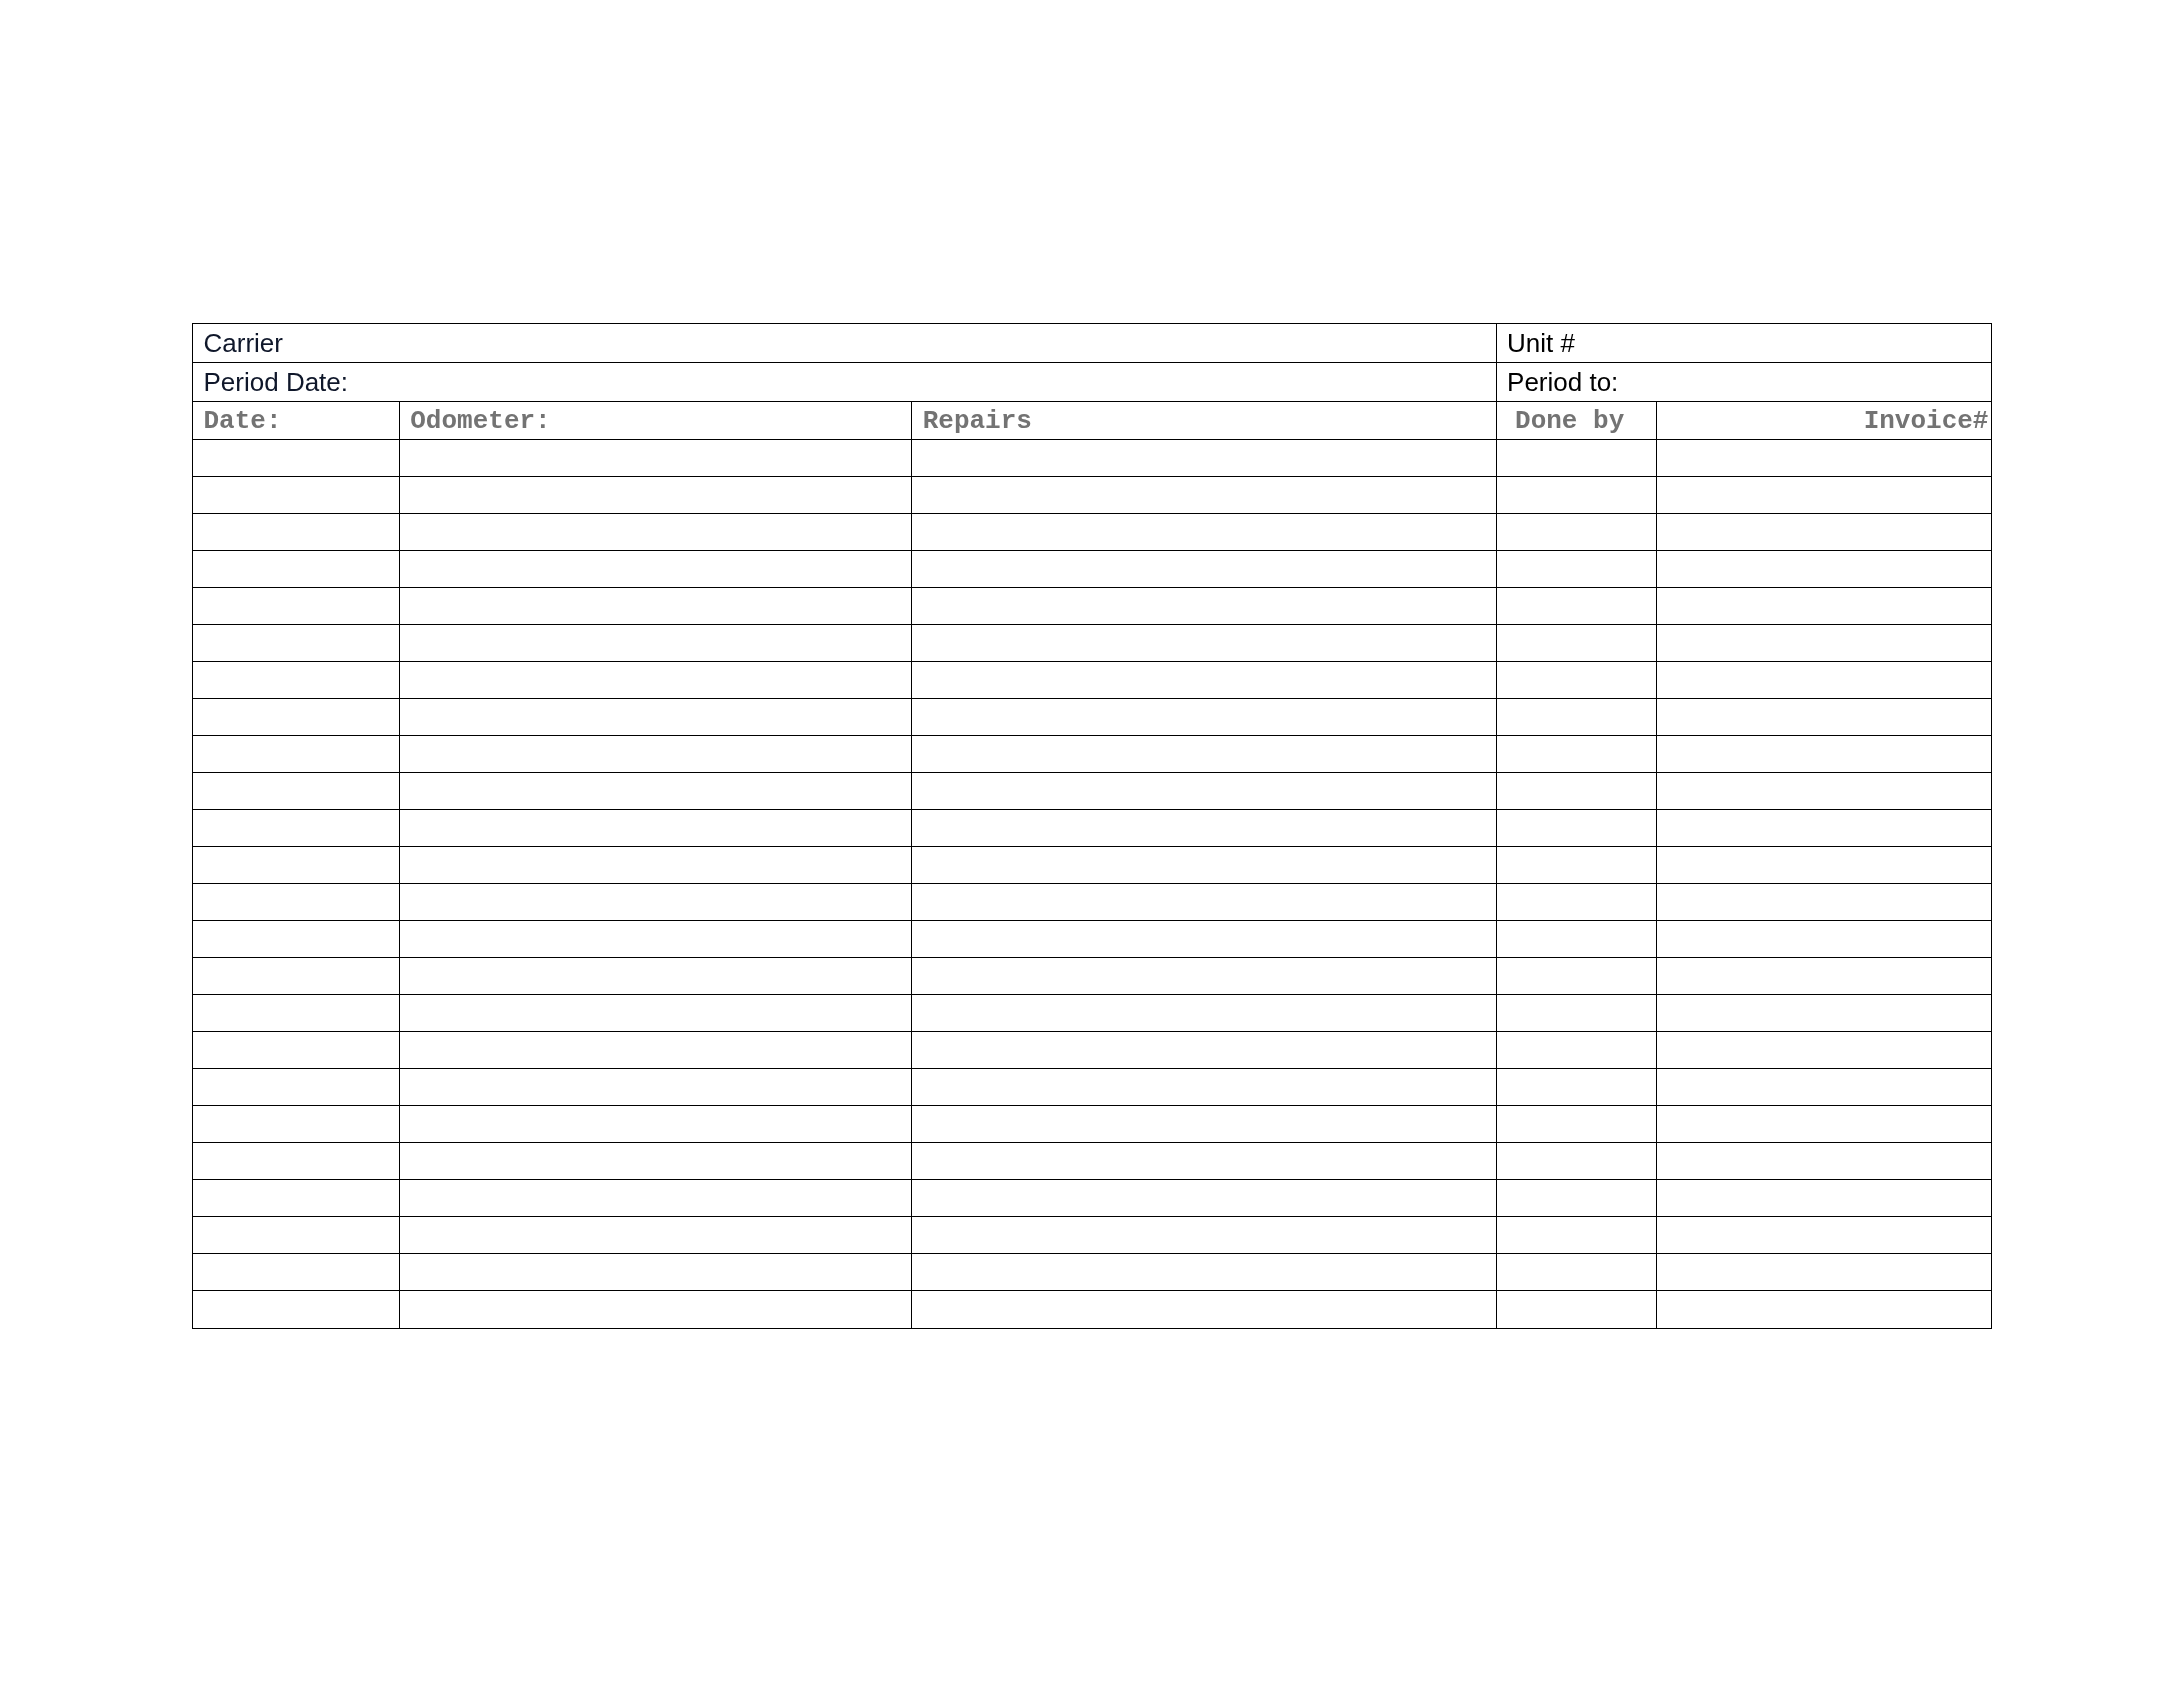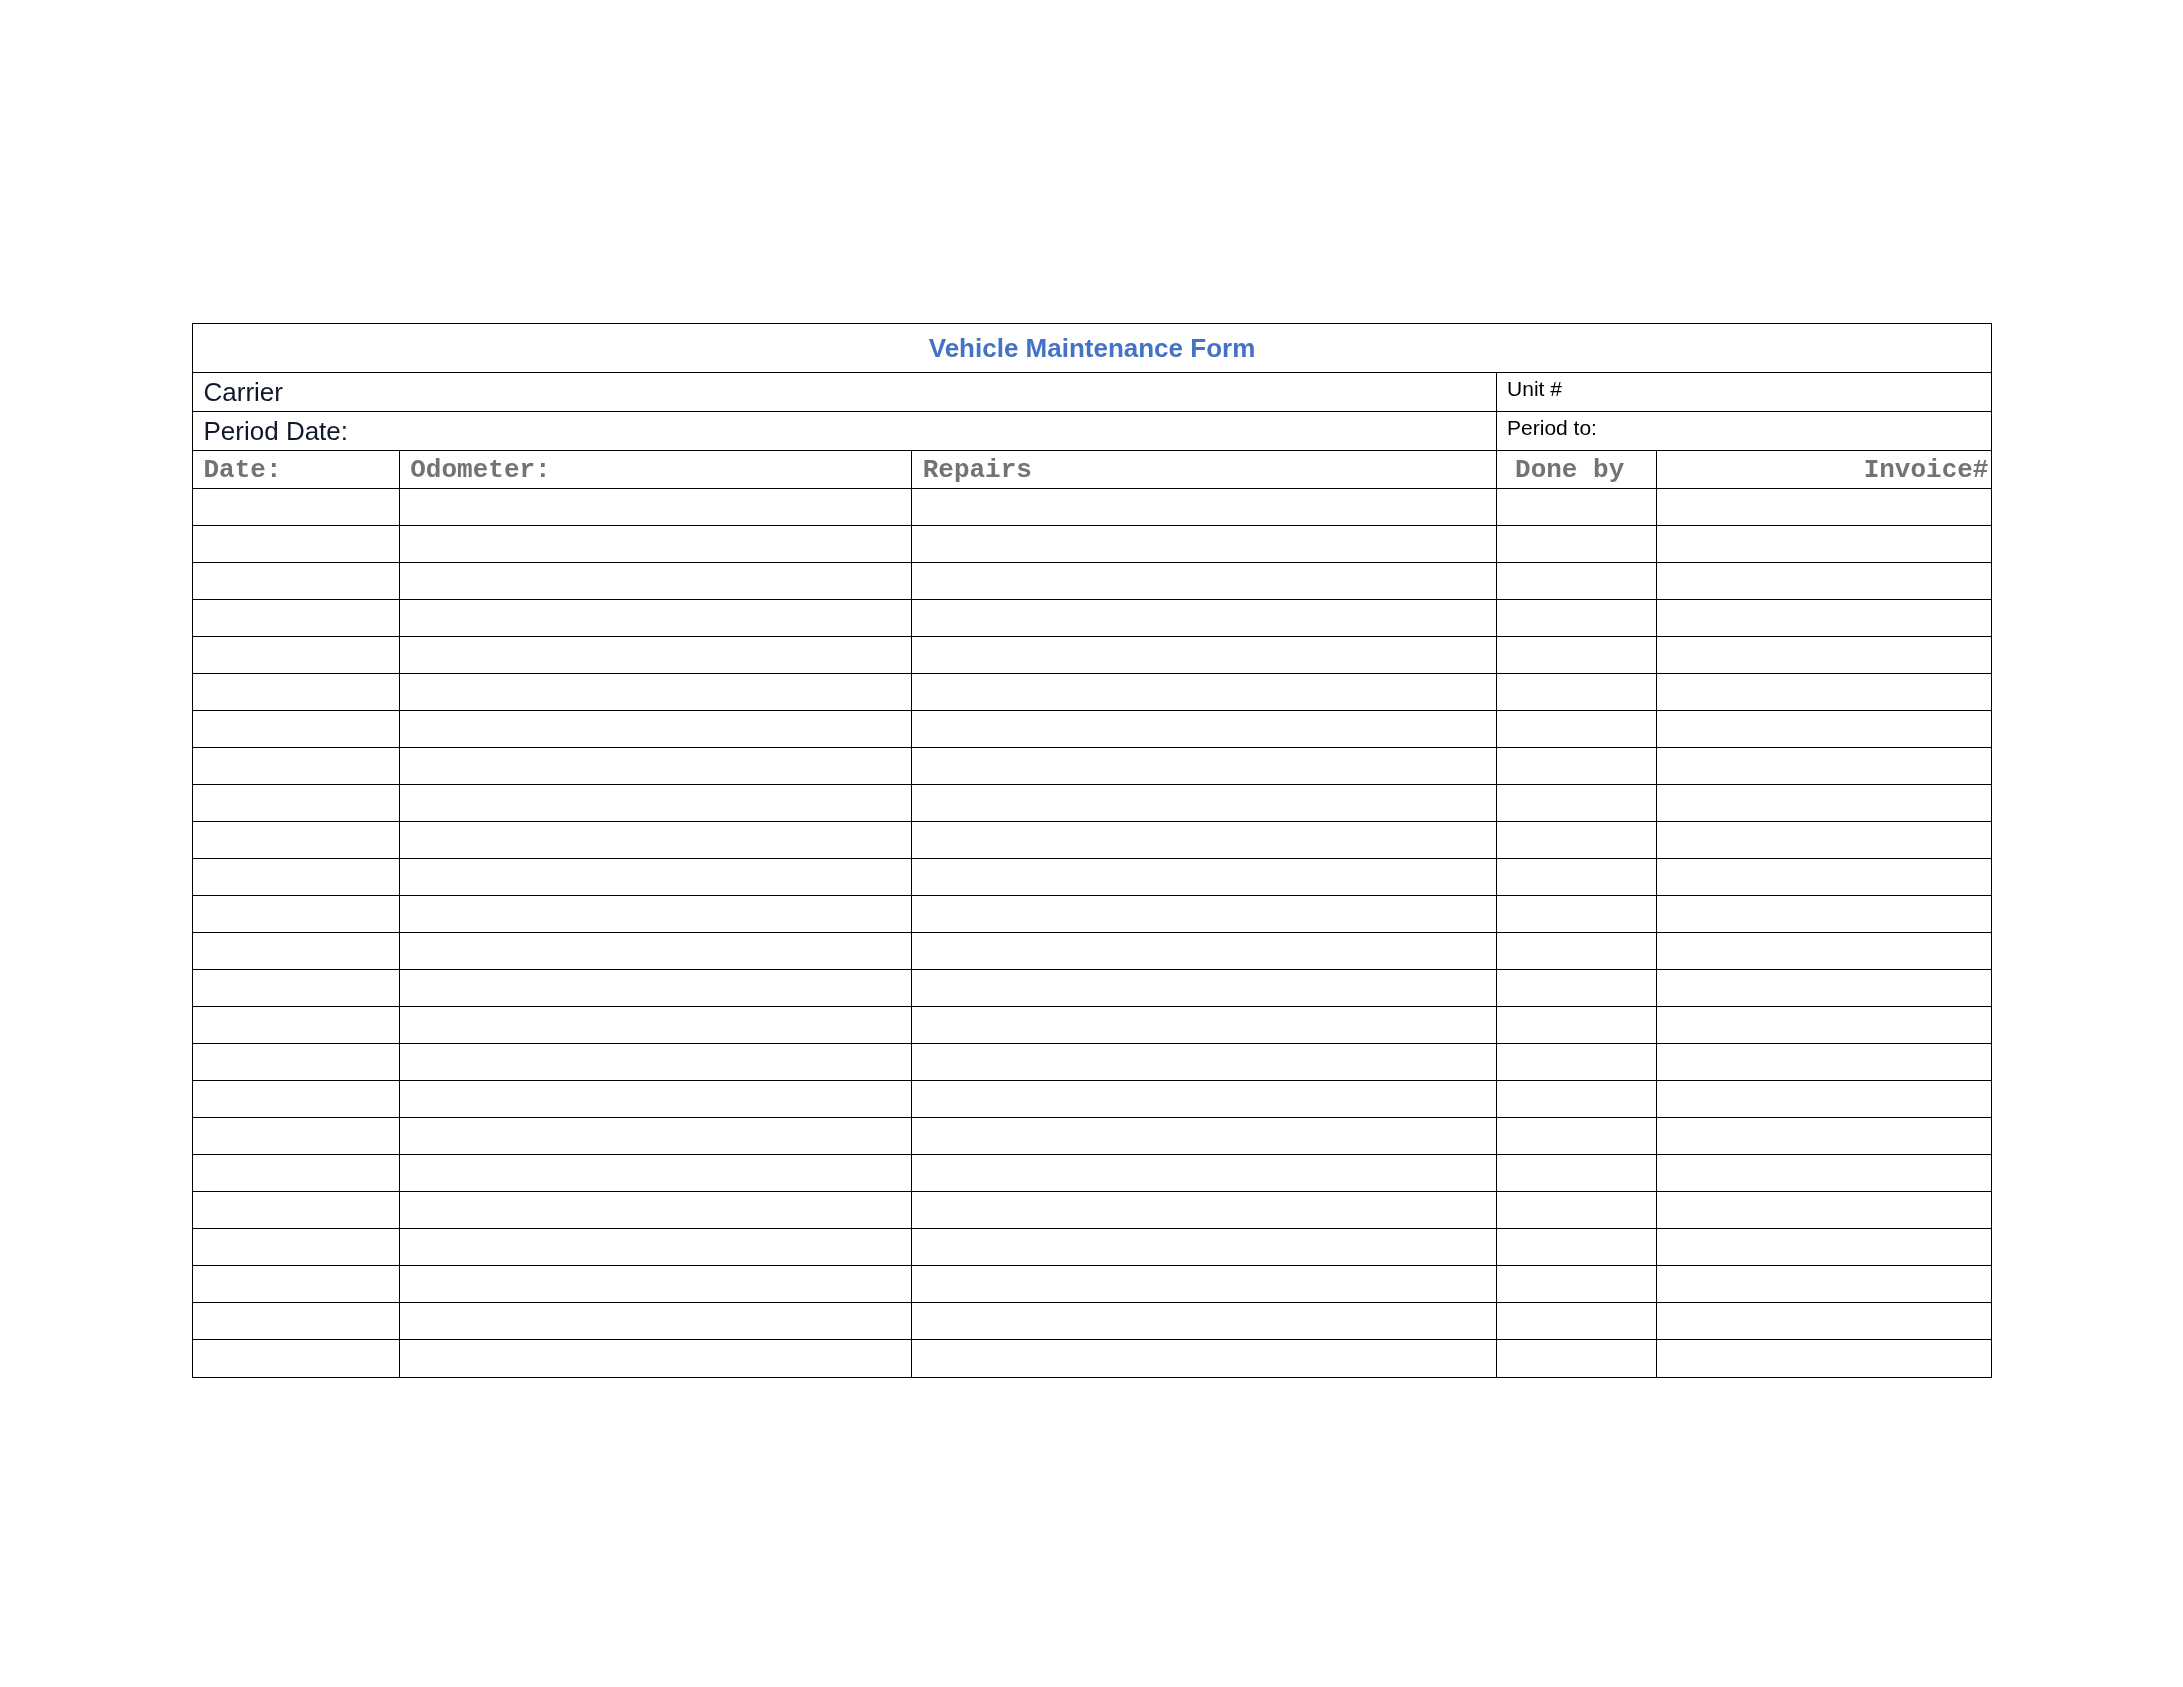--- a/index.html
+++ b/index.html
@@ -33,21 +33,21 @@
     .info-cell-left {
       flex: 0 0 72.5%;
       padding: 3.5px 10.5px;
       font-size: 26px;
       color: #0f172a;
       border-right: 1.7px solid #000;
     }
     .info-cell-right {
       flex: 0 0 27.5%;
       padding: 3.5px 10.5px;
-      font-size: 21px;
+      font-size: 26px;
       color: #000;
     }
     .header-row {
       display: flex;
       border-bottom: 1.7px solid #000;
     }
     .header-cell {
       padding: 3.5px 10.5px;
       font-size: 26px;
       font-weight: bold;
@@ -90,21 +90,20 @@
     .data-cell:last-child {
       border-right: none;
     }
     #data-rows-container {
     }
   </style>
 </head>
 <body>
 
 <div class="form-container">
-  <div class="title-row">Vehicle Maintenance Form</div>
 
   <div class="info-row">
     <div class="info-cell-left">Carrier</div>
     <div class="info-cell-right">Unit #</div>
   </div>
 
   <div class="info-row">
     <div class="info-cell-left">Period Date:</div>
     <div class="info-cell-right">Period to:</div>
   </div>

